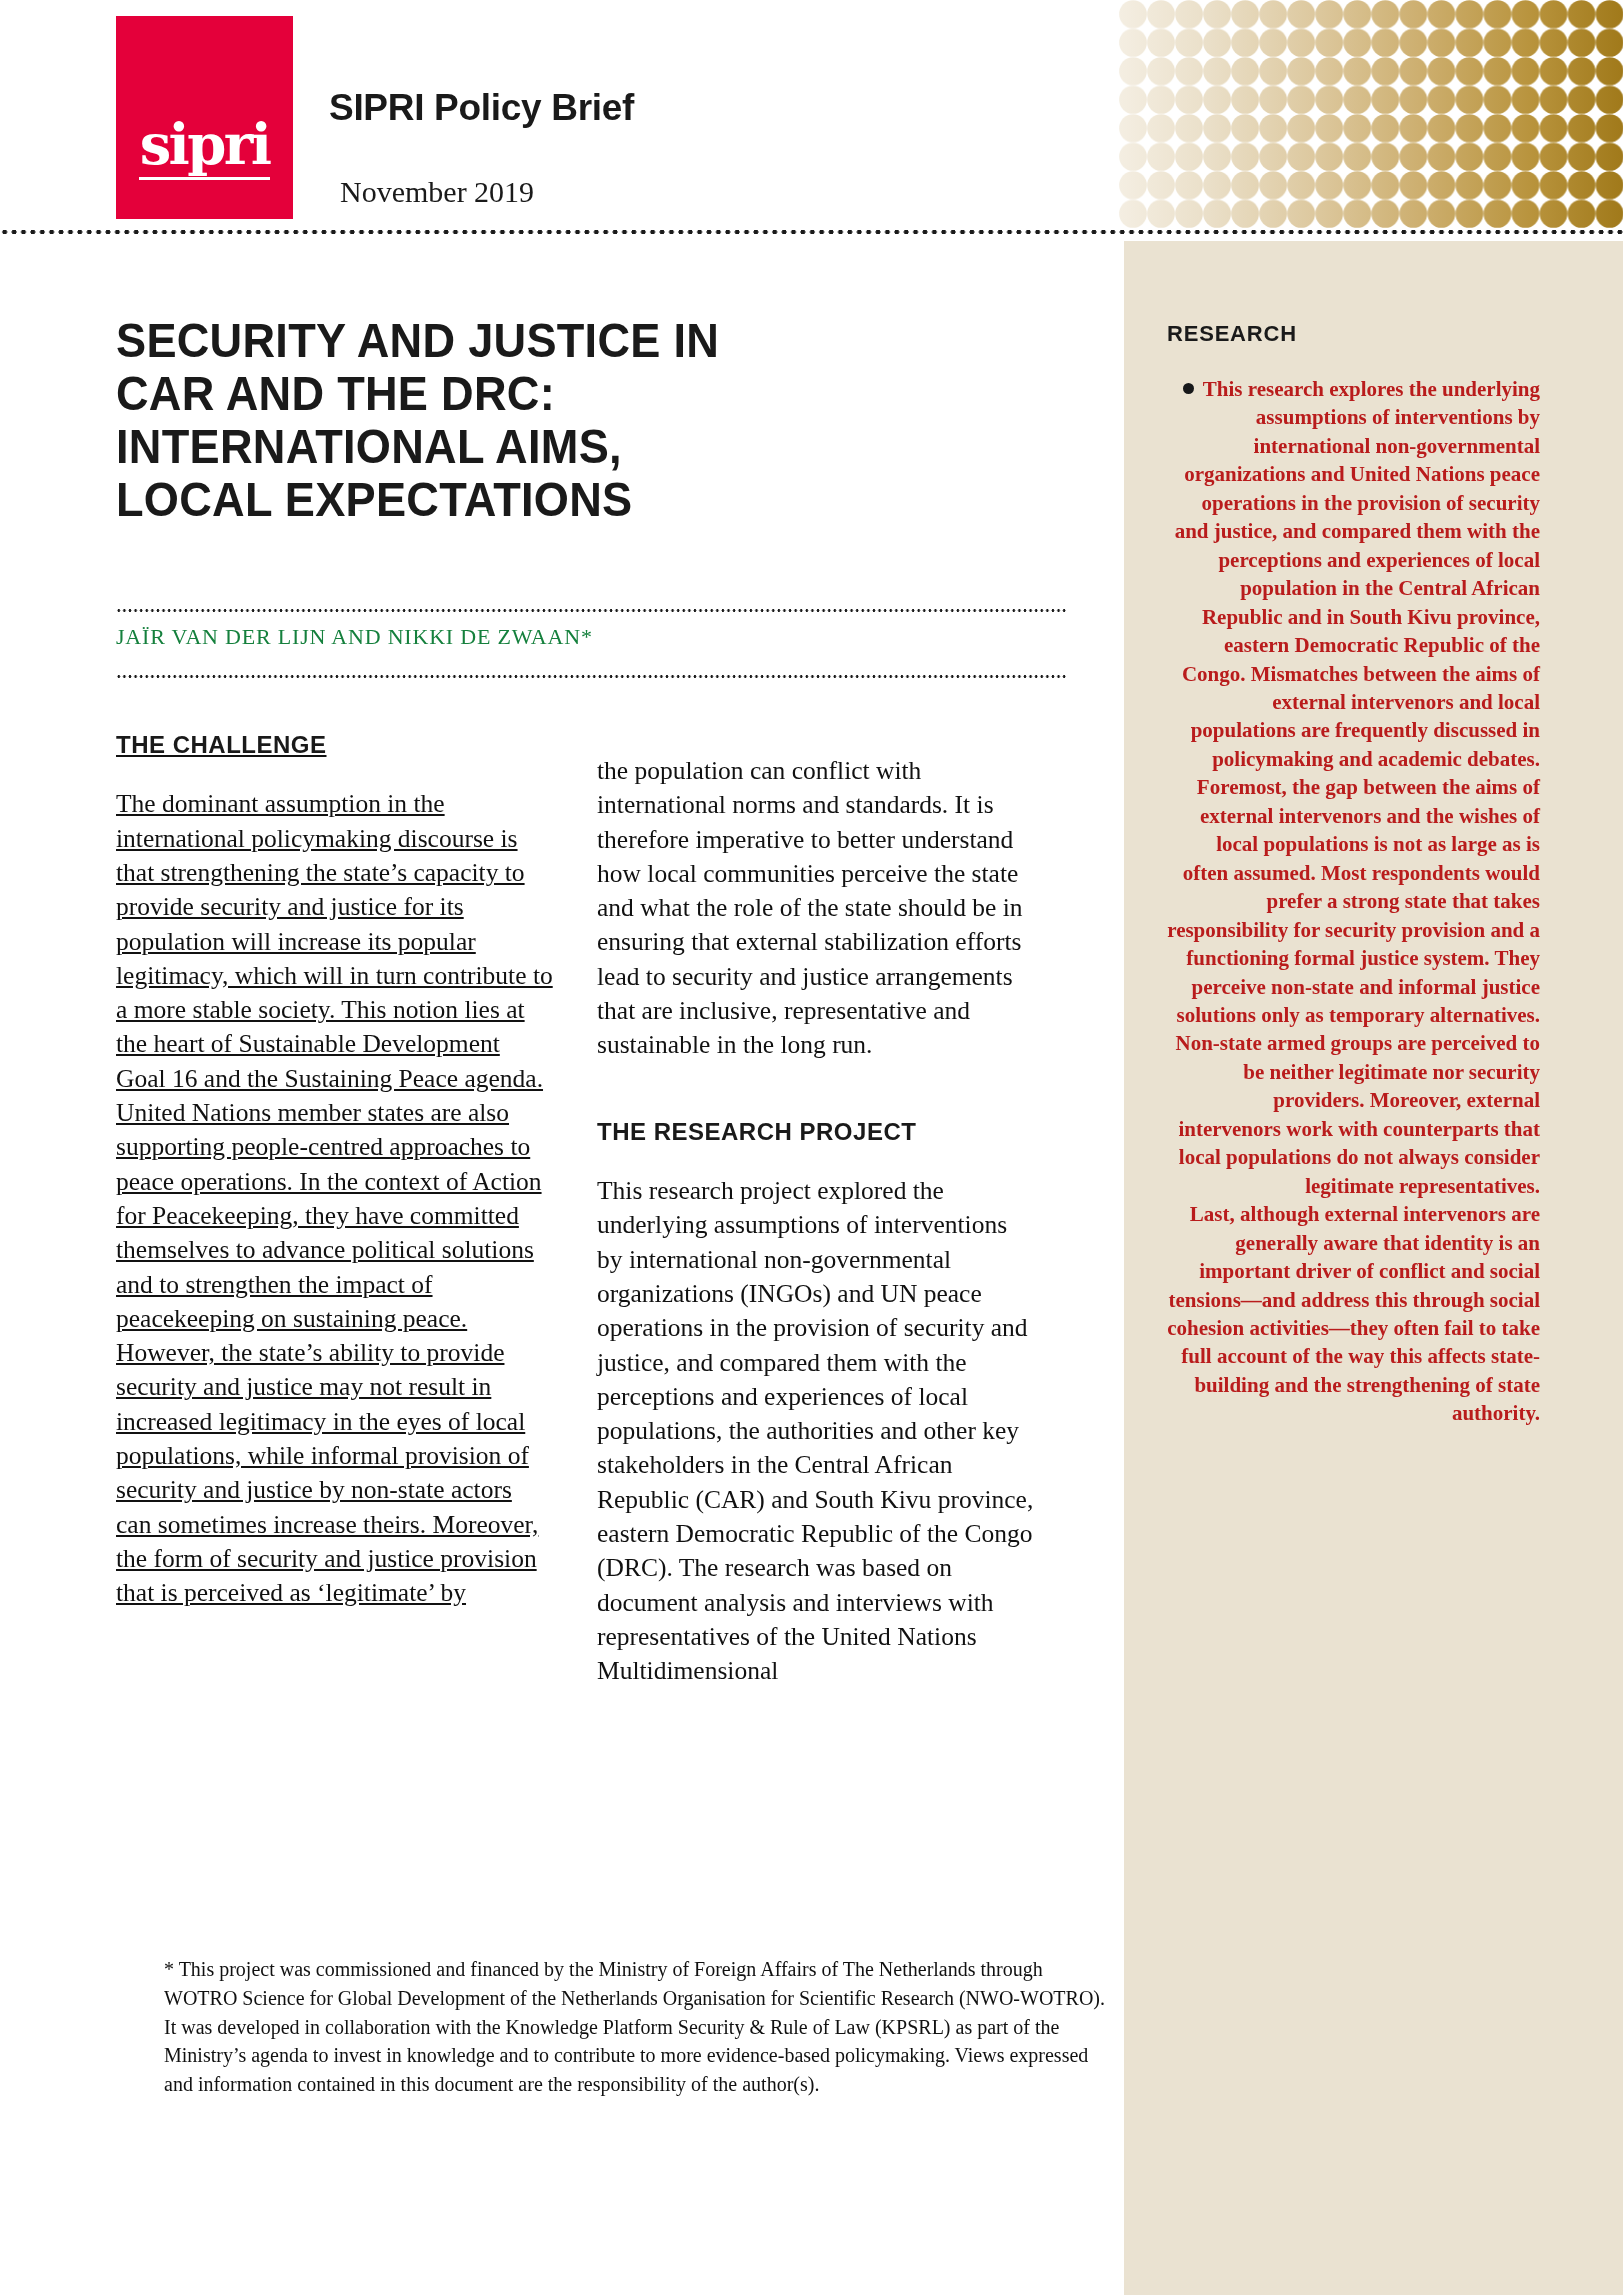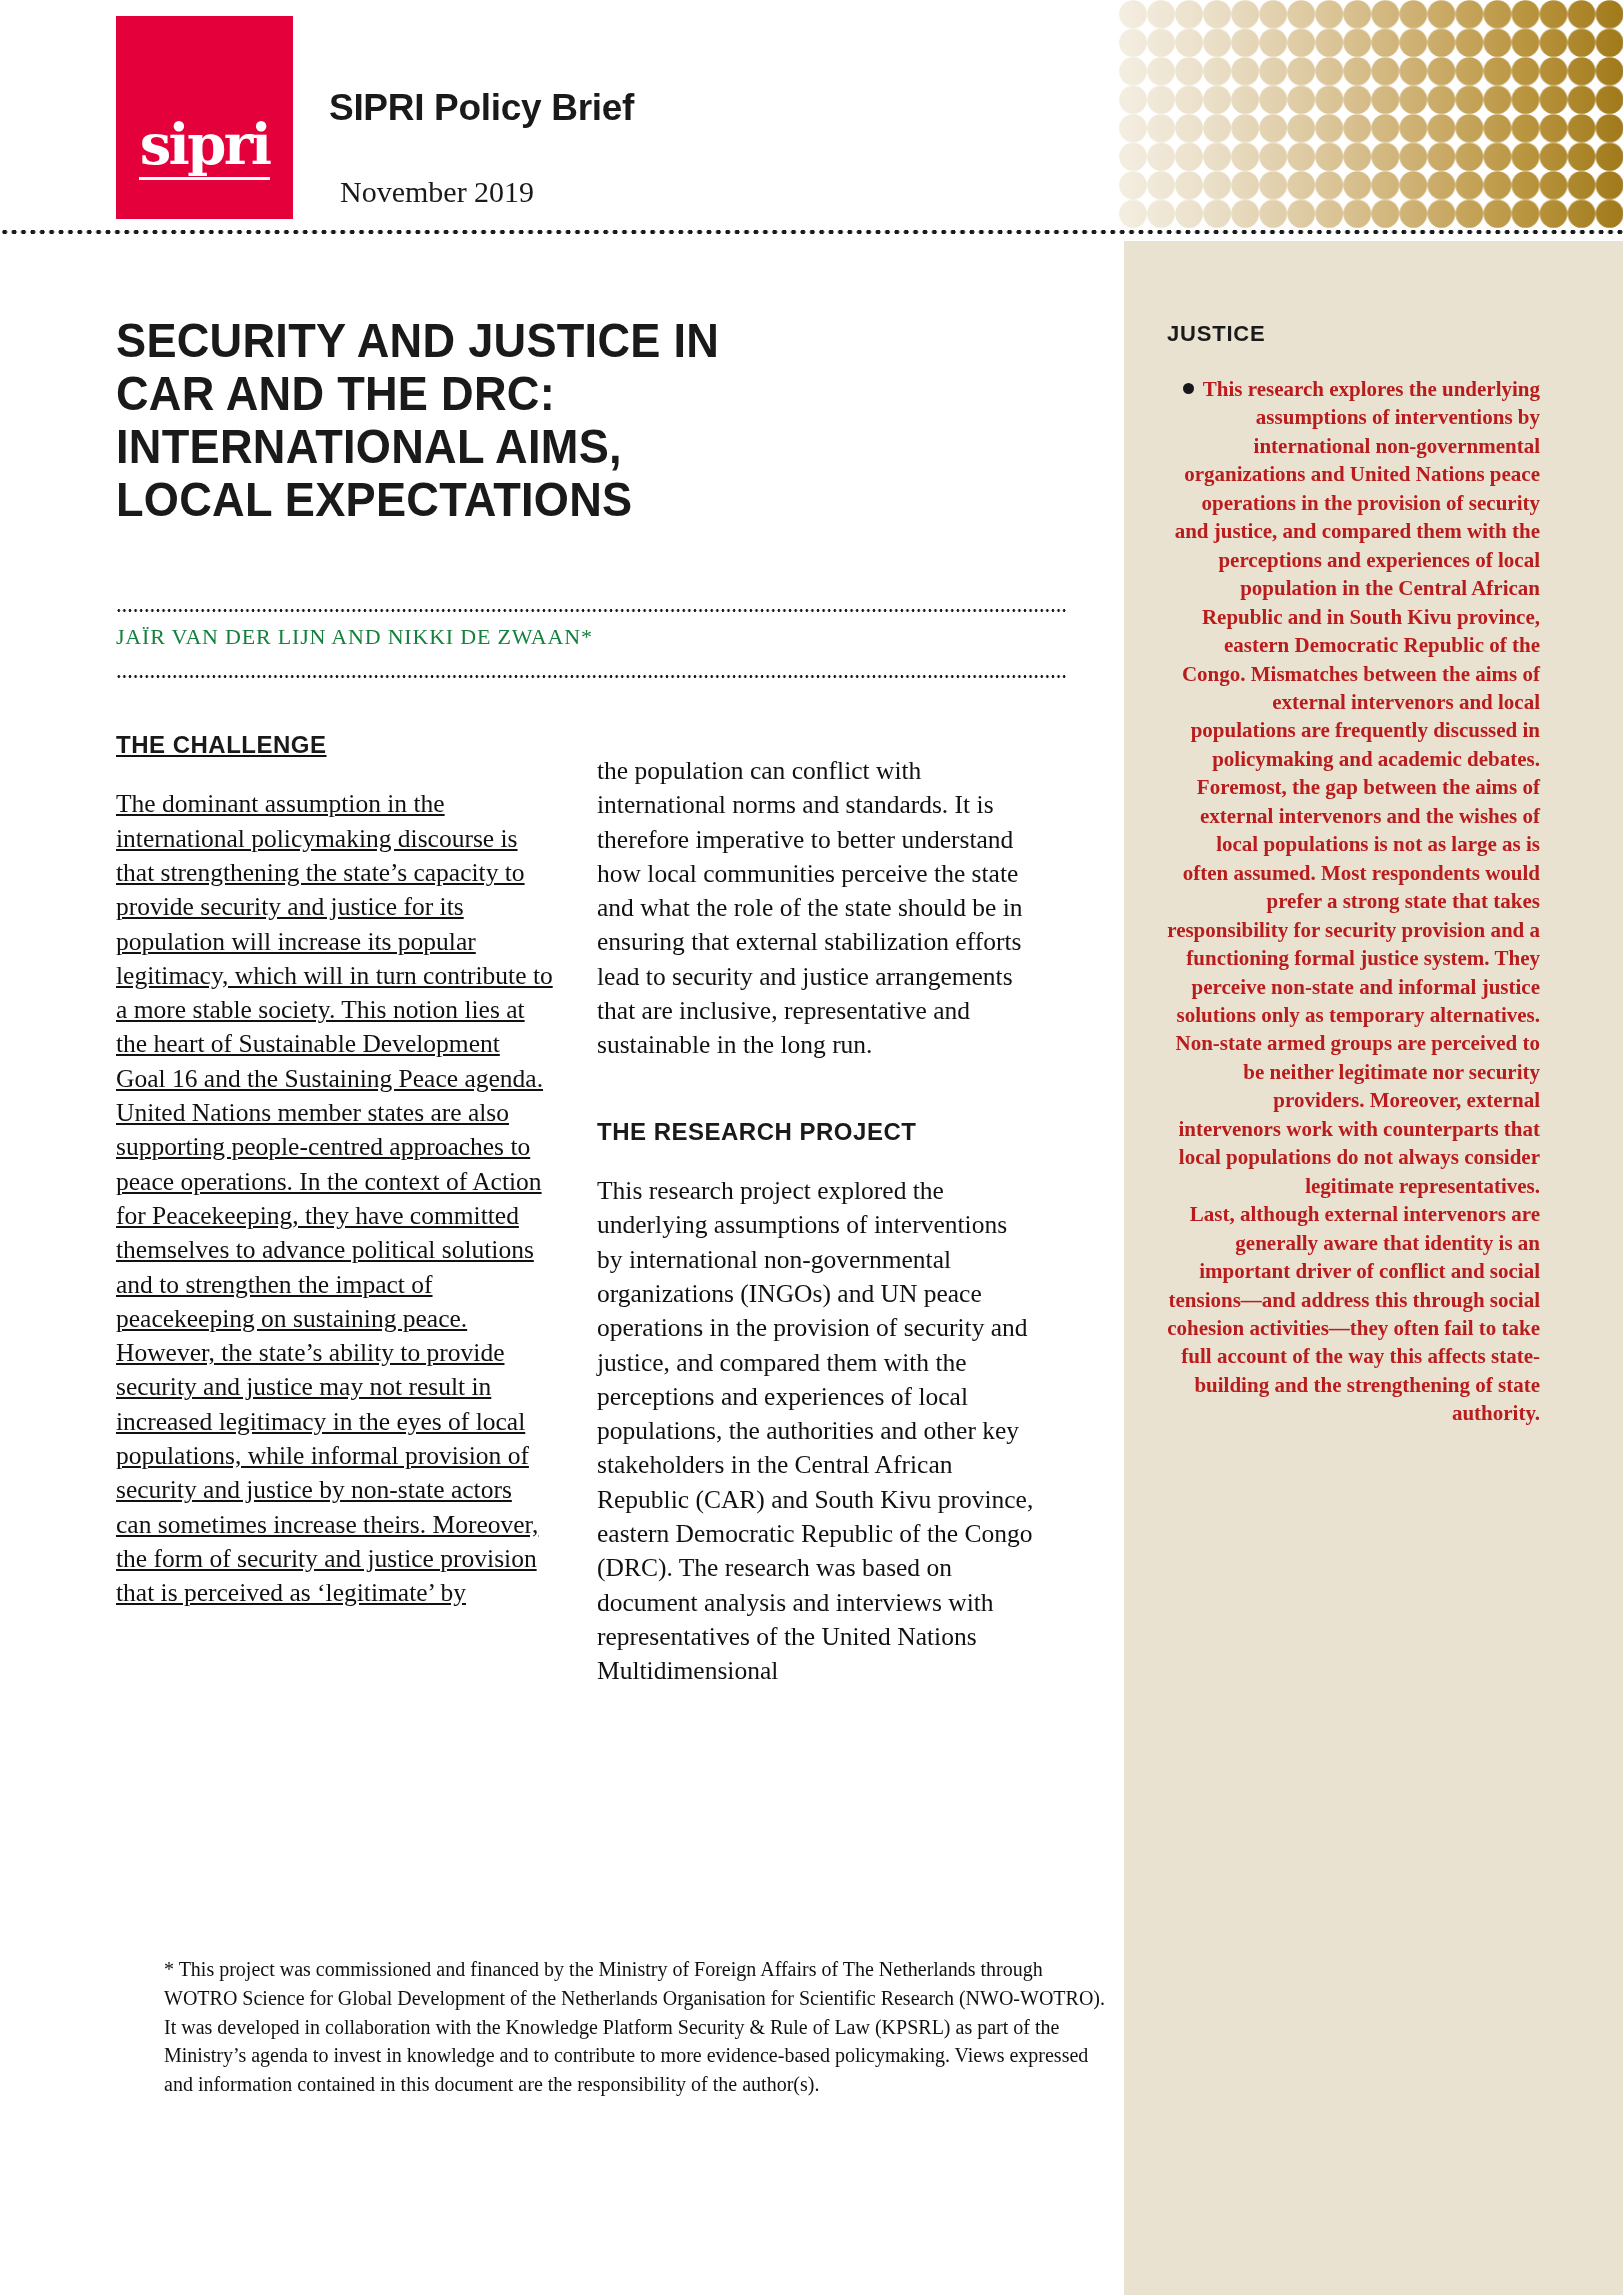--- a/index.html
+++ b/index.html
@@ -253,20 +253,20 @@
 
 <div id="col-2" class="col">
   <p class="body-p">the population can conflict with international norms and standards. It is therefore imperative to better understand how local communities perceive the state and what the role of the state should be in ensuring that external stabilization efforts lead to security and justice arrangements that are inclusive, representative and sustainable in the long run.</p>
   <h2 class="sec-head spaced">THE RESEARCH PROJECT</h2>
   <p class="body-p">This research project explored the underlying assumptions of interventions by international non-governmental organizations (INGOs) and UN peace operations in the provision of security and justice, and compared them with the perceptions and experiences of local populations, the authorities and other key stakeholders in the Central African Republic (CAR) and South Kivu province, eastern Democratic Republic of the Congo (DRC). The research was based on document analysis and interviews with representatives of the United Nations Multidimensional</p>
 </div>
 
 <div id="footnote">* This project was commissioned and financed by the Ministry of Foreign Affairs of The Netherlands through WOTRO Science for Global Development of the Netherlands Organisation for Scientific Research (NWO-WOTRO). It was developed in collaboration with the Knowledge Platform Security &amp; Rule of Law (KPSRL) as part of the Ministry’s agenda to invest in knowledge and to contribute to more evidence-based policymaking. Views expressed and information contained in this document are the responsibility of the author(s).</div>
 
 <aside id="sidebar">
-  <div id="summary-head">JUSTICE</div>
+  <div id="summary-head">RESEARCH</div>
   <div id="summary-body">
     <p><span class="bullet-dot"></span><span>This research explores the underlying assumptions of interventions by international non-governmental organizations and United Nations peace operations in the provision of security and justice, and compared them with the perceptions and experiences of local population in the Central African Republic and in South Kivu province, eastern Democratic Republic of the Congo. Mismatches between the aims of external intervenors and local populations are frequently discussed in policymaking and academic debates.</span></p>
     <p class="indent">Foremost, the gap between the aims of external intervenors and the wishes of local populations is not as large as is often assumed. Most respondents would prefer a strong state that takes responsibility for security provision and a functioning formal justice system. They perceive non-state and informal justice solutions only as temporary alternatives. Non-state armed groups are perceived to be neither legitimate nor security providers. Moreover, external intervenors work with counterparts that local populations do not always consider legitimate representatives.</p>
     <p class="indent">Last, although external intervenors are generally aware that identity is an important driver of conflict and social tensions—and address this through social cohesion activities—they often fail to take full account of the way this affects state-building and the strengthening of state authority.</p>
   </div>
 </aside>
 
 
 </body></html>

